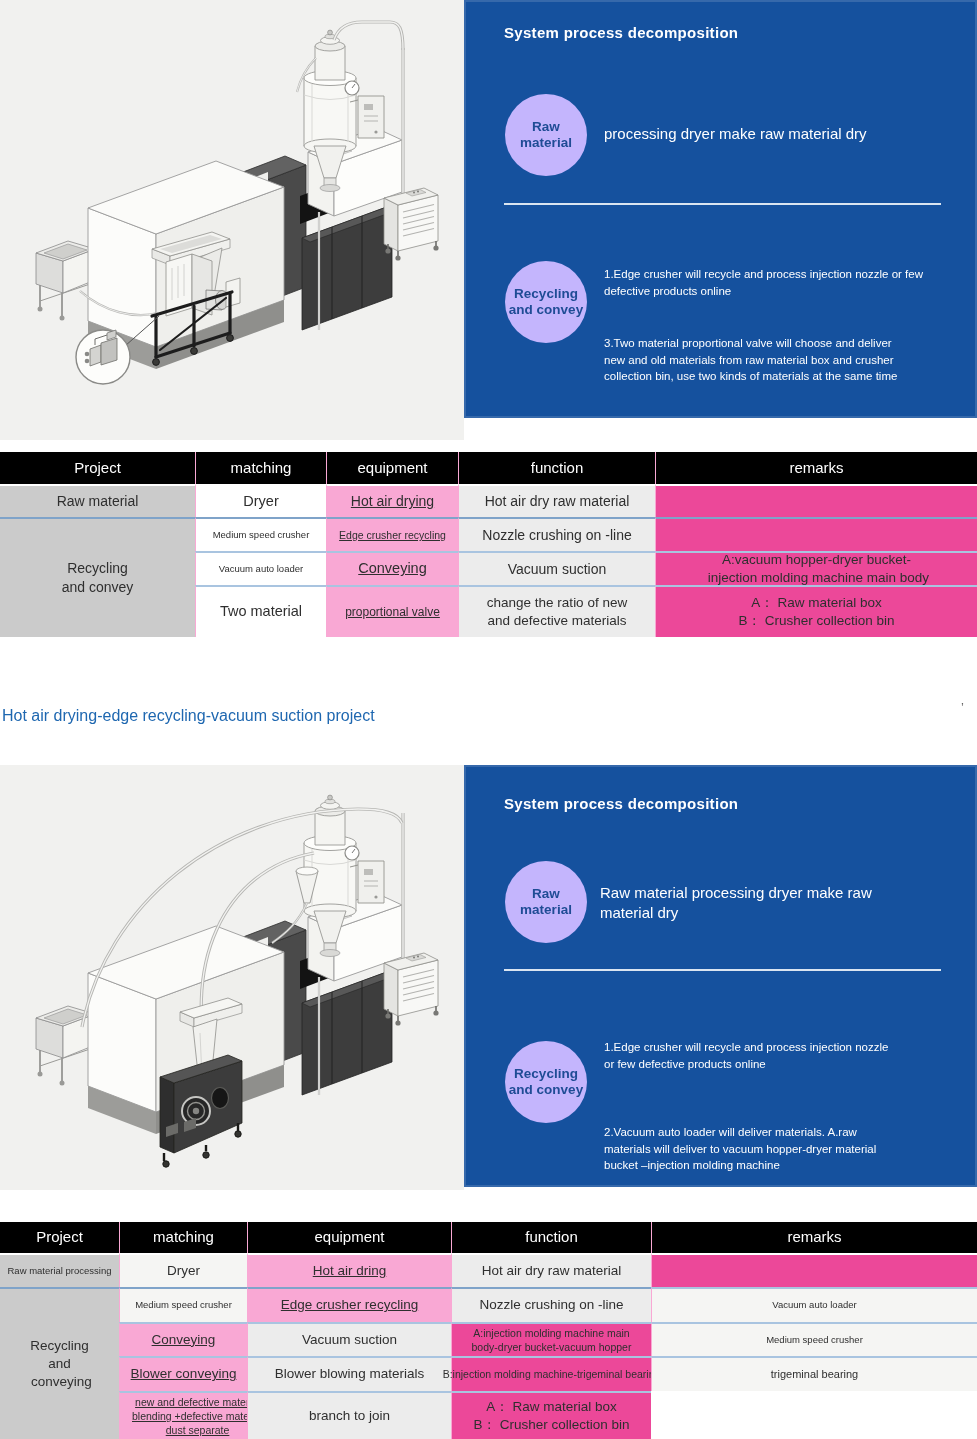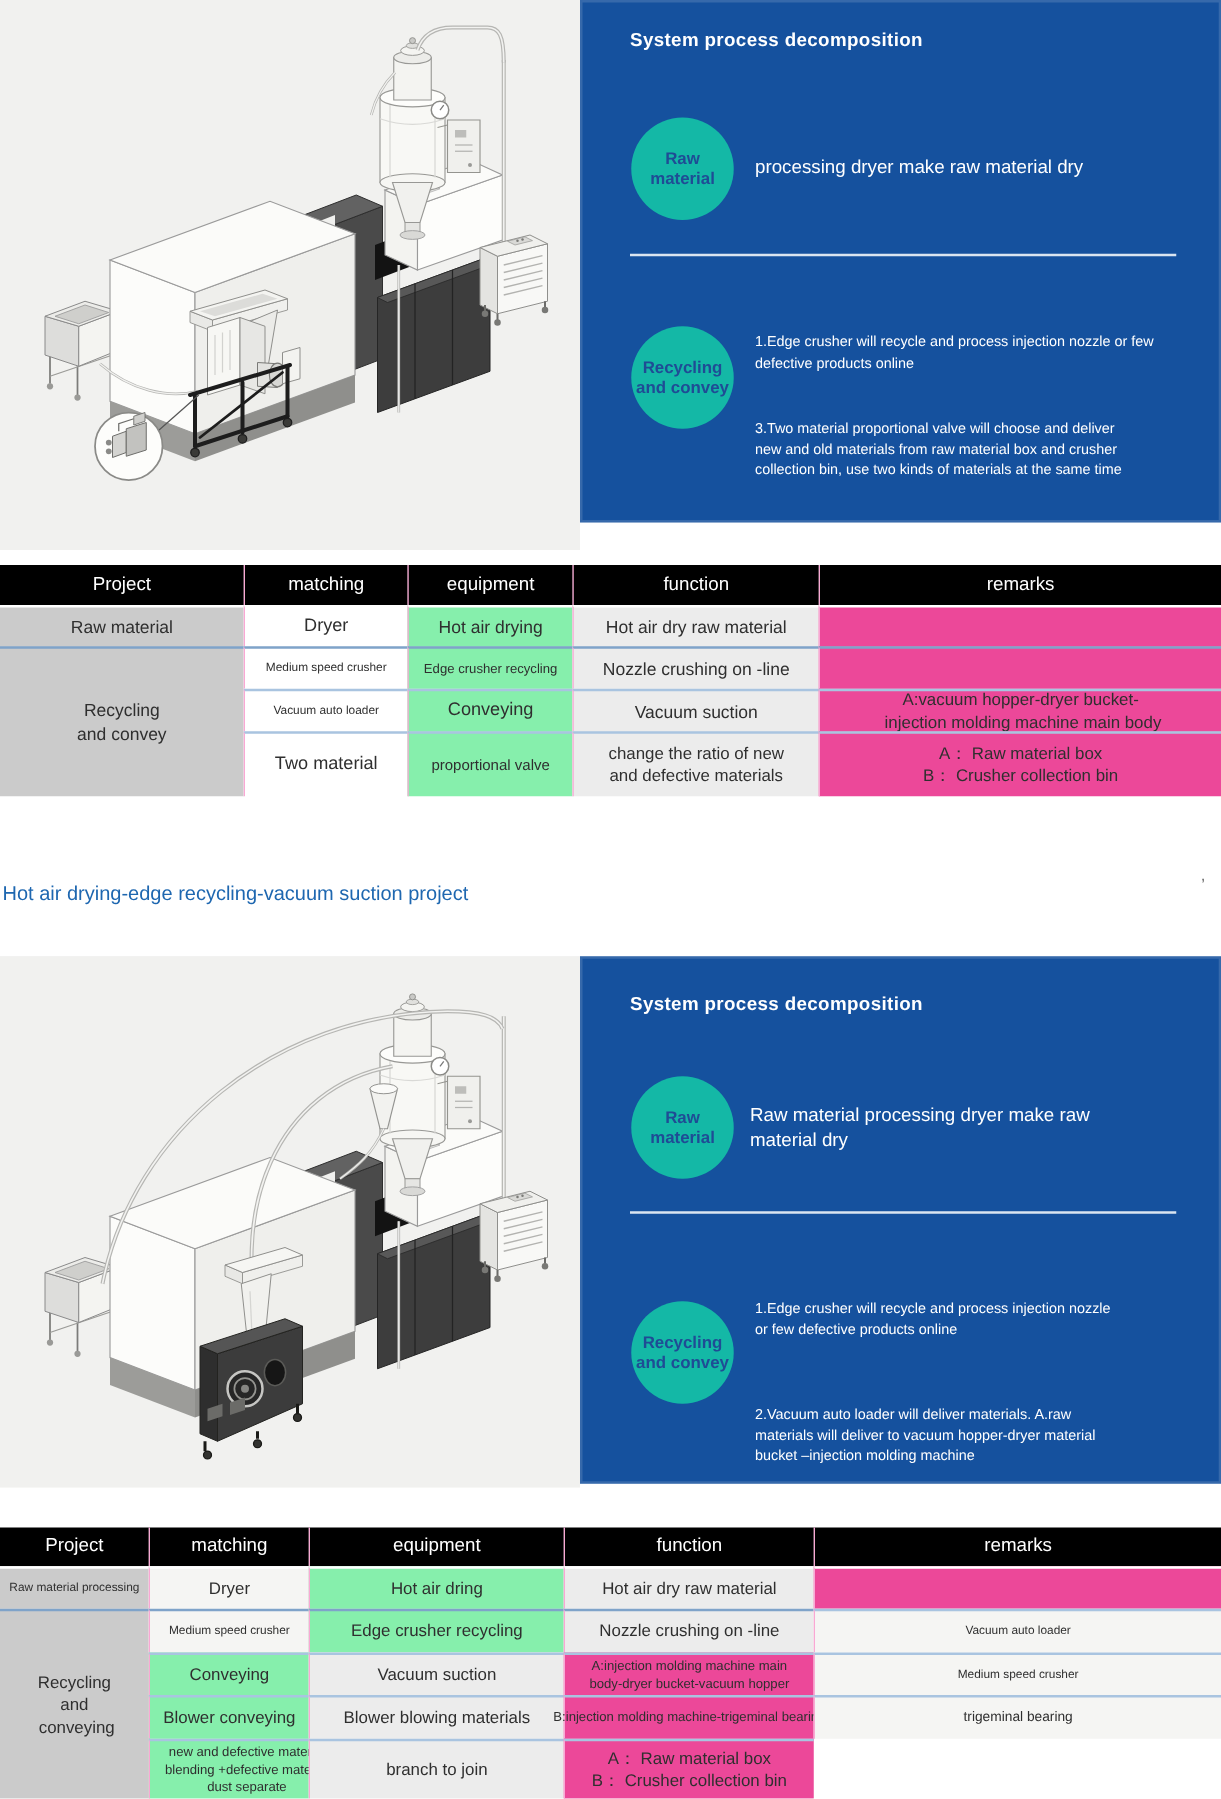--- a/index.html
+++ b/index.html
@@ -9,21 +9,21 @@
   
   .illus{position:absolute;background:#f1f1ef;}
   .illus svg{display:block;}
 
   
   .panel{position:absolute;width:513px;background:#15519E;
          box-shadow:inset 0 0 0 2px rgba(255,255,255,.14);}
   .panel-title{position:absolute;left:40px;margin:0;color:#fff;font-size:15px;
                font-weight:600;letter-spacing:.3px;}
   .badge{position:absolute;left:41px;width:82px;height:82px;border-radius:50%;
-         background:#14b8a6;color:#1F4C95;display:flex;align-items:center;
+         background:#c4b5fd;color:#1F4C95;display:flex;align-items:center;
          justify-content:center;text-align:center;font-size:13.5px;line-height:1.22;
          font-weight:600;white-space:pre-line;}
   .raw-text{position:absolute;margin:0;color:#fff;font-size:15px;line-height:1.35;white-space:pre;}
   .divider{position:absolute;left:40px;width:437px;height:2px;background:rgba(235,242,248,.92);}
   .paras{position:absolute;color:#fff;font-size:11.5px;line-height:1.45;white-space:pre;}
   .paras p{margin:0;}
   #panel1 .panel-title{top:24px;}
   #panel1 .badge-raw{top:94px;}
   #panel1 .raw-text{left:140px;top:124px;}
   #panel1 .divider{top:203px;}
@@ -50,21 +50,21 @@
   #table1{left:0;top:452px;grid-template-columns:195px 131px 132px 197px 322px;
           grid-template-rows:32px 33px 34px 34px 52px;}
   #table2{left:0;top:1222px;grid-template-columns:119px 128px 204px 200px 326px;
           grid-template-rows:31px 34px 35px 34px 35px 48px;}
   .cell{display:flex;align-items:center;justify-content:center;text-align:center;
         white-space:pre;line-height:1.35;box-sizing:border-box;}
   .th{background:#000000;color:#fff;font-size:15px;font-weight:500;}
   .c-proj{background:#cbcbcb;}
   .c-match{background:#ffffff;}
   .c-match2{background:#f5f5f3;}
-  .c-equip{background:#86efac;}
+  .c-equip{background:#f9a8d4;text-decoration:underline;}
   .c-func{background:#ececec;}
   .c-rem{background:#ec4899;}
   .gapL{border-left:1px solid #f9a8d4;}
   .sepW{border-top:2px solid #fff;}
   .sepD{border-top:2px solid #7fa3c9;}
   .sepL{border-top:2px solid #a9c4e0;}
   .f15{font-size:14.5px;} .f14{font-size:14px;} .f13{font-size:13.5px;}
   .f12{font-size:12px;} .f11{font-size:11px;} .f10{font-size:10.5px;} .f9{font-size:9.5px;}
   .left{justify-content:flex-start;text-align:center;padding-left:12px;}
 

